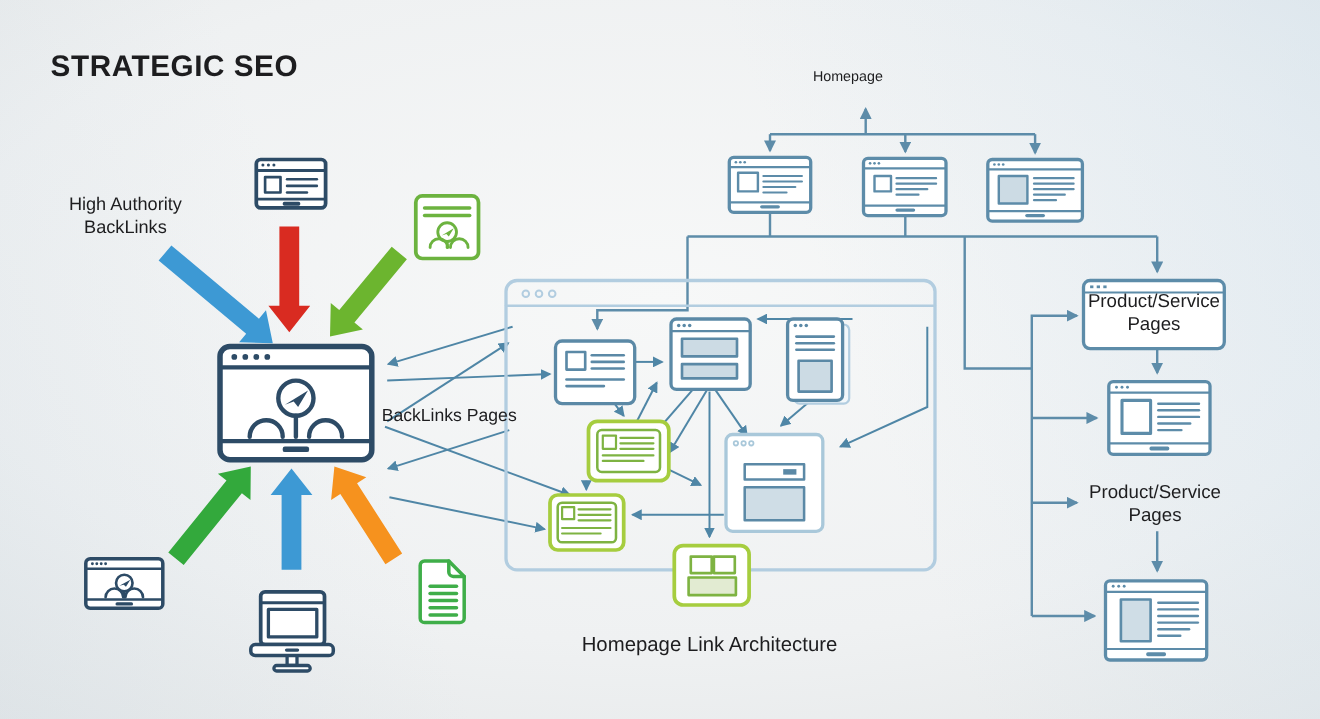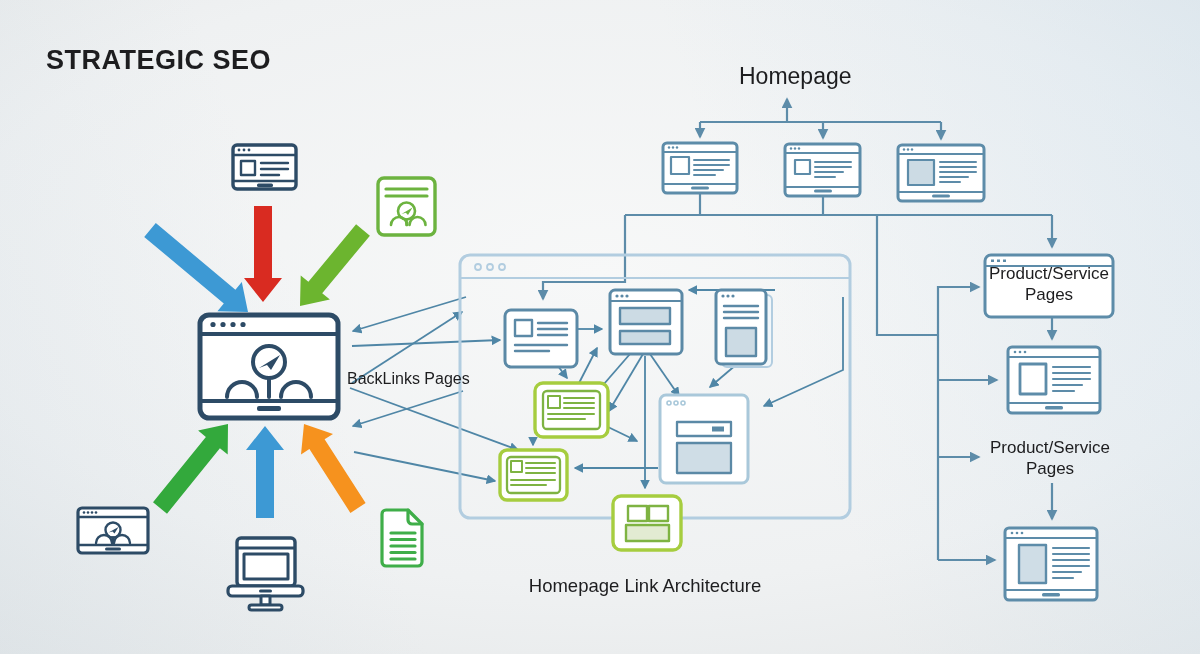--- a/index.html
+++ b/index.html
@@ -350,26 +350,30 @@
     <line x1="48" y1="38" x2="84" y2="38" class="sS" stroke-width="2.2"></line>
     <line x1="48" y1="44" x2="76" y2="44" class="sS" stroke-width="2.2"></line>
     <line x1="48" y1="50" x2="68" y2="50" class="sS" stroke-width="2.2"></line>
     <line x1="1" y1="62" x2="91" y2="62" class="sS" stroke-width="2"></line>
     <rect x="37" y="65" width="18" height="3.5" rx="1.5" class="fS"></rect>
   </g>
 </svg>
 
 <div class="lbl title" style="left:46px;top:44px;">STRATEGIC SEO</div>
 
+<div class="lbl center" style="left:38px;top:176px;width:152px;font-size:16.5px;font-weight:400;">
+  <div>High Authority</div>
+  <div>BackLinks</div>
+</div>
 
 <div class="lbl" style="left:347px;top:369px;font-size:16px;">BackLinks Pages</div>
 
 <div class="lbl center" style="left:500px;top:574px;width:290px;font-size:18.5px;">Homepage Link Architecture</div>
 
-<div class="lbl" style="left:739px;top:62px;font-size:23px;">Homepage</div>
+<div class="lbl" style="left:739px;top:62px;font-size:13px;">Homepage</div>
 
 <div class="lbl center" style="left:988px;top:263px;width:122px;font-size:17px;">
   <div>Product/Service</div>
   <div>Pages</div>
 </div>
 
 <div class="lbl center" style="left:985px;top:437px;width:130px;font-size:17px;">
   <div>Product/Service</div>
   <div>Pages</div>
 </div>

